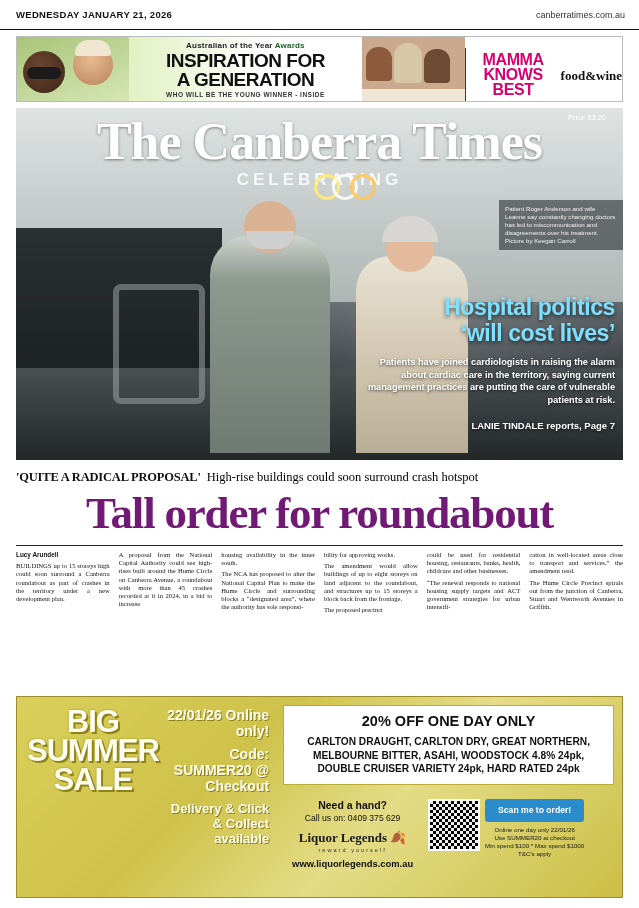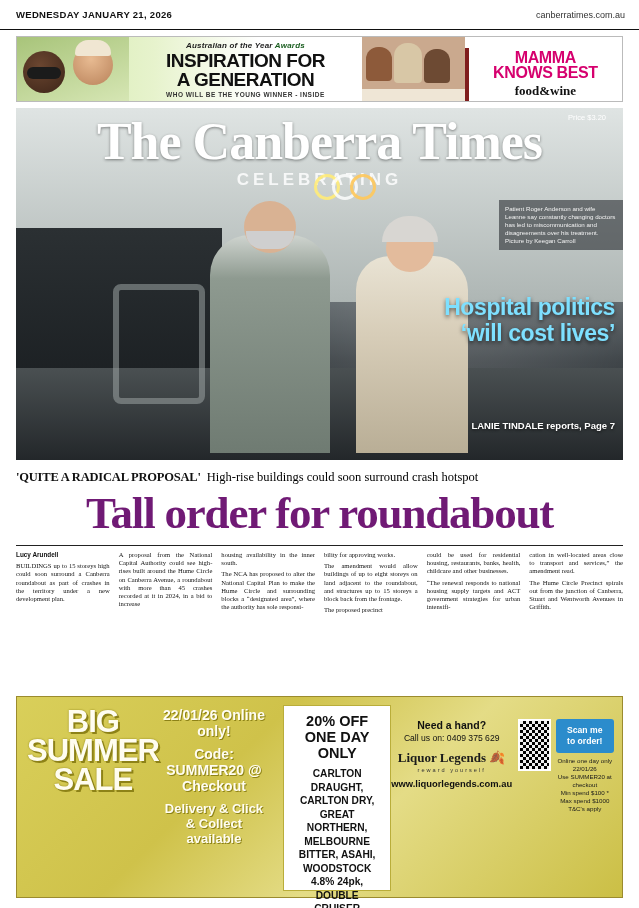--- a/index.html
+++ b/index.html
@@ -48,21 +48,21 @@
   .f1 { width: 42px; height: 42px; left: 6px; top: 14px; background: radial-gradient(circle at 40% 35%,#6b4630,#3c2418); }
   .f1:after{content:"";position:absolute;left:4px;top:16px;width:34px;height:12px;background:#1b1b1b;border-radius:6px;}
   .f2 { width: 40px; height: 40px; left: 56px; top: 8px; background: radial-gradient(circle at 45% 35%,#e8bb92,#b9825a); }
   .f2:after{content:"";position:absolute;left:2px;top:-5px;width:36px;height:16px;background:#f0e6d2;border-radius:18px 18px 4px 4px;}
   .promo-text {
     flex: 1; padding: 5px 6px 4px 6px; text-align: center;
     display: flex; flex-direction: column; justify-content: center;
   }
   .promo-kicker {
     font-family: "Liberation Sans", sans-serif;
-    font-size: 8px; font-weight: bold; color: #222; letter-spacing: .2px; font-style: italic;
+    font-size: 8px; font-weight: bold; color: #222; letter-spacing: .2px;
   }
   .promo-kicker .awards { color: #1a5e20; }
   .promo-head {
     font-family: "Liberation Sans", sans-serif;
     font-weight: bold; font-size: 19px; line-height: 19px;
     letter-spacing: -.5px; color: #111; margin: 1px 0 2px;
   }
   .promo-sub {
     font-family: "Liberation Sans", sans-serif;
     font-size: 6.5px; letter-spacing: .5px; color: #333; font-weight: bold;
@@ -70,22 +70,22 @@
   .promo-mid {
     flex: 0 0 17%;
     background: #caa98e;
     position: relative; overflow: hidden;
   }
   .promo-mid .p1{position:absolute;left:4px;top:10px;width:26px;height:34px;border-radius:12px 12px 4px 4px;background:#8d5a3a;}
   .promo-mid .p2{position:absolute;left:32px;top:6px;width:28px;height:40px;border-radius:13px 13px 4px 4px;background:#d8c7a6;}
   .promo-mid .p3{position:absolute;left:62px;top:12px;width:26px;height:34px;border-radius:12px 12px 4px 4px;background:#6d4a33;}
   .promo-mid:after{content:"";position:absolute;left:0;right:0;bottom:0;height:12px;background:#efe6d6;}
   .promo-right {
-    flex: 1; background: #fff; display: flex; flex-direction: column;
-    align-items: center; justify-content: center; border-left: 4px solid #7f1d1d; margin-top: 11px;
+    flex: 1; background: #fff; display: flex; flex-direction: row;
+    align-items: center; justify-content: center; border-left: 1px solid #7f1d1d; margin-top: 11px;
   }
   .mamma {
     font-family: "Liberation Sans", sans-serif;
     font-weight: bold; color: #d6006e; font-size: 16px; line-height: 15px;
     text-align: center; letter-spacing: -.4px;
   }
   .foodwine {
     font-family: "Liberation Serif", serif;
     font-weight: bold; font-size: 13px; color: #111; margin-top: 3px;
   }
@@ -230,30 +230,30 @@
   .big-summer {
     font-family: "Liberation Sans", sans-serif;
     font-weight: bold;
     font-size: 31px; line-height: 29px;
     color: #fffdf0;
     letter-spacing: -1px;
     text-shadow: 2px 2px 0 #8d8217, 0 0 2px #8d8217;
     text-align: center;
   }
   .ad-left-lines {
-    text-align: center;
+    text-align: right;
     font-family: "Liberation Sans", sans-serif;
     font-weight: bold; color: #fffdf2;
     text-shadow: 1px 1px 0 #8d8217;
   }
   .al1 { font-size: 14px; margin-bottom: 7px; }
   .al2 { font-size: 14px; margin-bottom: 7px; }
   .al3 { font-size: 13px; }
   .ad-right {
-    flex: 1; padding: 8px 8px 6px 6px; display: flex; 
+    flex: 1; padding: 8px 8px 6px 6px; display: flex; flex-direction: column;
   }
   .offer-box {
     background: #fff; border: 1px solid #b9ad3a;
     padding: 7px 8px 8px;
     text-align: center;
   }
   .offer-title {
     font-family: "Liberation Sans", sans-serif;
     font-weight: bold; font-size: 14.5px; color: #111; margin-bottom: 6px;
   }
@@ -364,20 +364,21 @@
       <div class="ring r2"></div>
       <div class="ring r3"></div>
     </div>
 
     <div class="caption-box">Patient Roger Anderson and wife Leanne say constantly changing doctors has led to miscommunication and disagreements over his treatment. Picture by Keegan Carroll</div>
 
     <div class="hero-headline">
       <div>Hospital politics</div>
       <div>‘will cost lives’</div>
     </div>
+    <div class="hero-standfirst">Patients have joined cardiologists in raising the alarm about cardiac care in the territory, saying current management practices are putting the care of vulnerable patients at risk.</div>
     <div class="hero-byline">LANIE TINDALE reports, Page 7</div>
   </div>
 
   <div class="kicker-row">
     <span class="kicker-bold">'QUITE A RADICAL PROPOSAL'</span>
     <span class="kicker-light">High-rise buildings could soon surround crash hotspot</span>
   </div>
 
   <div class="main-headline">Tall order for roundabout</div>
   <div class="rule"></div>

